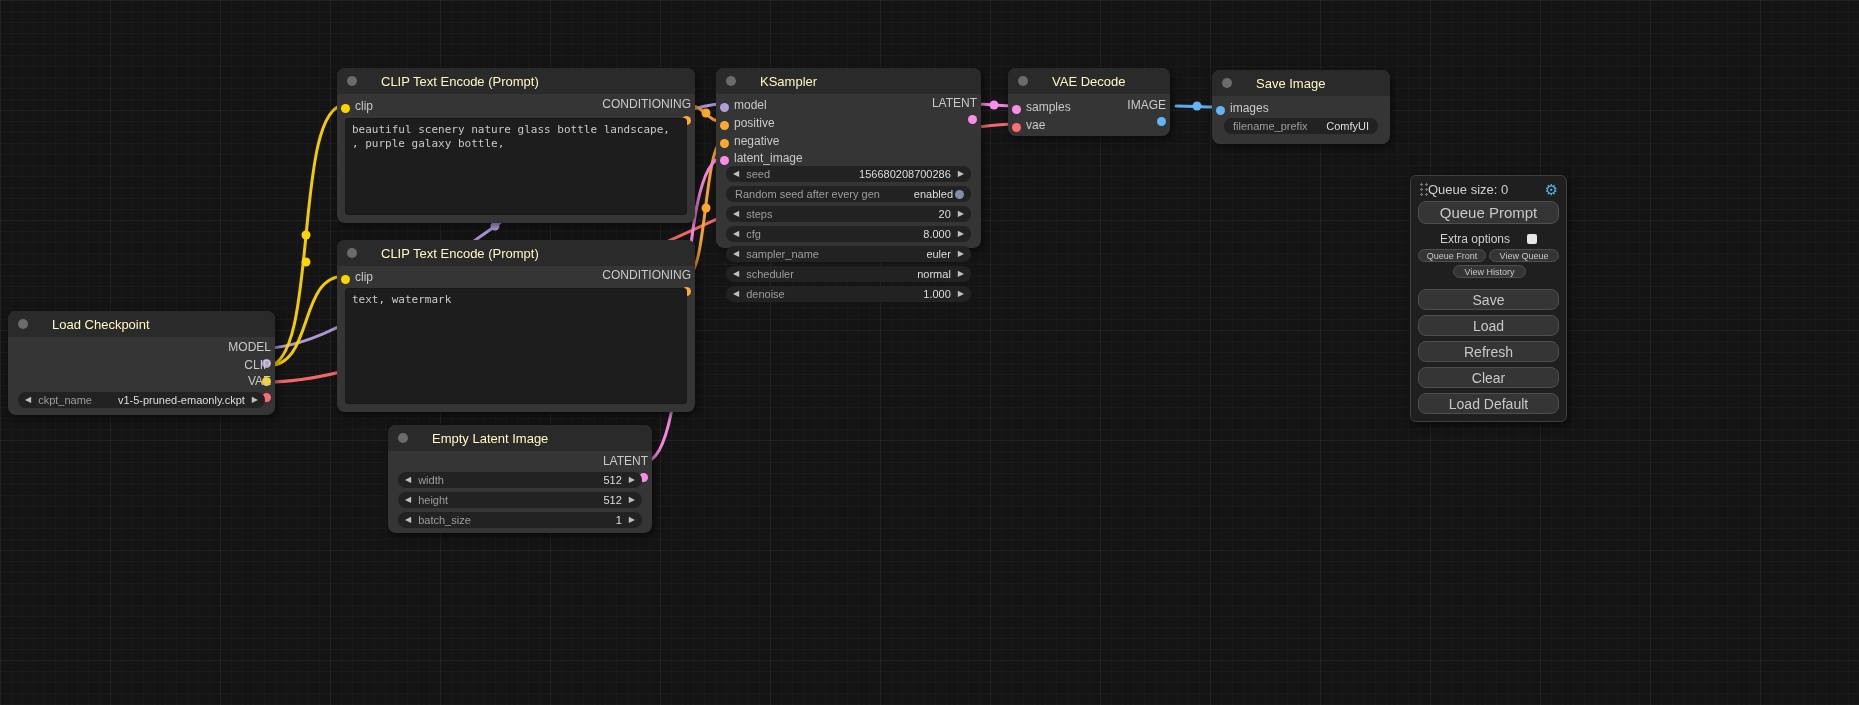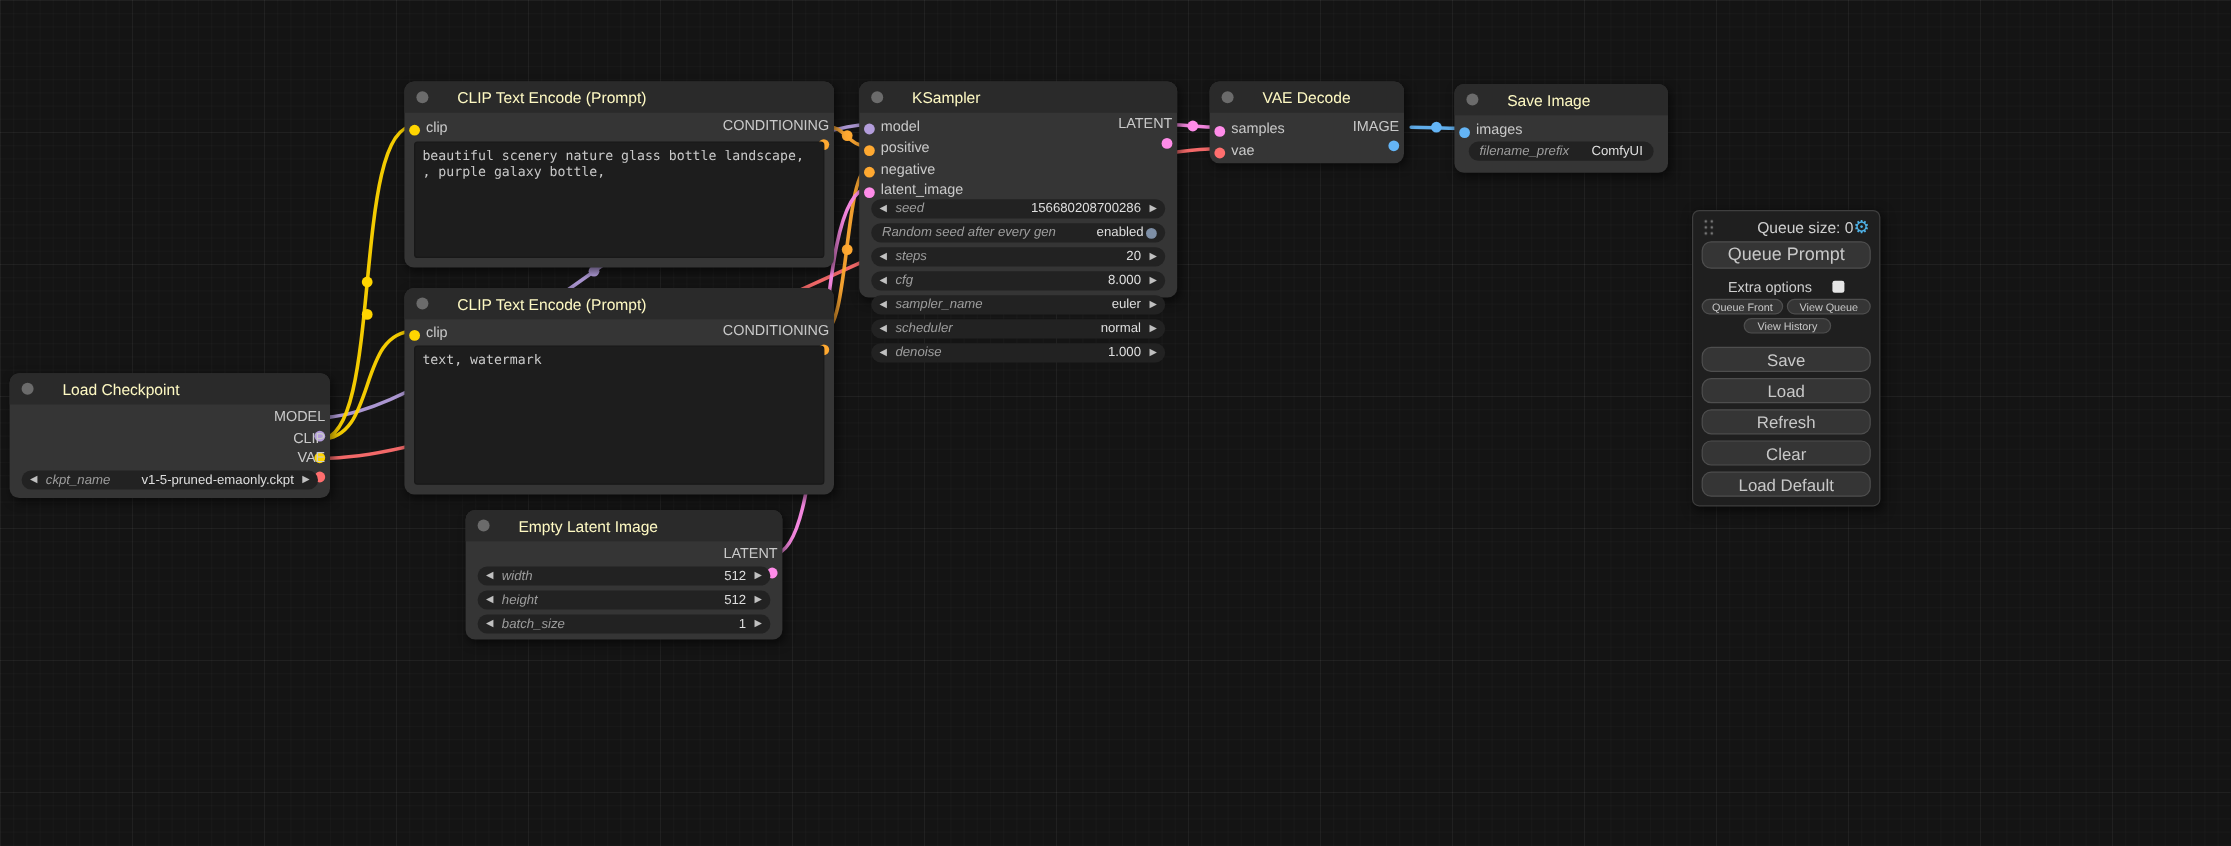--- a/index.html
+++ b/index.html
@@ -28,40 +28,40 @@
   .slot.in{left:4px;}
   .slot.out{right:4px;flex-direction:column;}
   .port{width:9px;height:9px;border-radius:50%;flex:none;}
   .pc-model{background:#B39DDB;} .pc-clip{background:#FFD500;} .pc-vae{background:#FF6E6E;}
   .pc-cond{background:#FFA931;}  .pc-latent{background:#FF8CE9;} .pc-image{background:#64B5F6;}
 
   .widget{position:absolute;left:10px;right:10px;height:16px;background:#222222;
         border-radius:8px;display:flex;align-items:center;padding:0 7px;
         font-size:11px;color:#9d9d9d;white-space:nowrap;}
   .warrow{font-size:8px;color:#c0c0c0;flex:none;line-height:16px;}
-  .wlabel{margin-left:7px;font-style:italic;}
+  .wlabel{margin-left:7px;}
   .wvalue{margin-left:auto;margin-right:7px;color:#dedede;}
   .widget.noarrow .wlabel{margin-left:2px;}
   .widget.noarrow .wvalue{margin-right:2px;}
   .knob{width:9px;height:9px;border-radius:50%;background:#7E8FA6;flex:none;}
 
   .ta{position:absolute;left:8px;right:8px;background:#1d1d1d;border:1px solid #181818;
       border-radius:3px;color:#c9c9c9;font-family:"DejaVu Sans Mono",monospace;
       font-size:11px;line-height:14px;padding:4px 6px;resize:none;outline:none;
       box-sizing:border-box;overflow:hidden;}
 
   
   #menu{position:absolute;z-index:3;left:1410px;top:175px;width:157px;height:247px;
         background:#1f1f1f;border:1px solid #3f3f3f;border-radius:6px;
         box-shadow:2px 3px 10px rgba(0,0,0,.6);box-sizing:border-box;}
   .menu-header{position:absolute;left:0;right:0;top:5px;height:16px;display:flex;
         align-items:center;padding:0 8px;color:#cfcfcf;font-size:13px;}
   .drag-dots{width:9px;height:15px;flex:none;
         background-image:radial-gradient(#777 1px, transparent 1.4px);background-size:5px 5px;}
-  .menu-title{flex:1;text-align:right;}
+  .menu-title{flex:1;text-align:left;}
   .gear{color:#4FB3E8;font-size:15px;flex:none;line-height:15px;}
   .mbtn{position:absolute;left:7px;right:7px;background:#353535;border:1px solid #4e4e4e;
         border-radius:8px;color:#c8c8c8;display:flex;align-items:center;justify-content:center;
         font-family:"Liberation Sans",sans-serif;cursor:pointer;box-sizing:border-box;}
   .mbtn.big{height:23px;font-size:15px;}
   .mbtn.row{height:21px;font-size:14px;}
   .mbtn.small{height:13px;font-size:9px;border-radius:7px;}
   .extra-row{position:absolute;left:0;right:0;top:56px;height:13px;display:flex;
         align-items:center;justify-content:center;gap:17px;color:#cfcfcf;font-size:12px;}
   .checkbox{width:10px;height:10px;background:#e6e6e6;border-radius:2px;}

